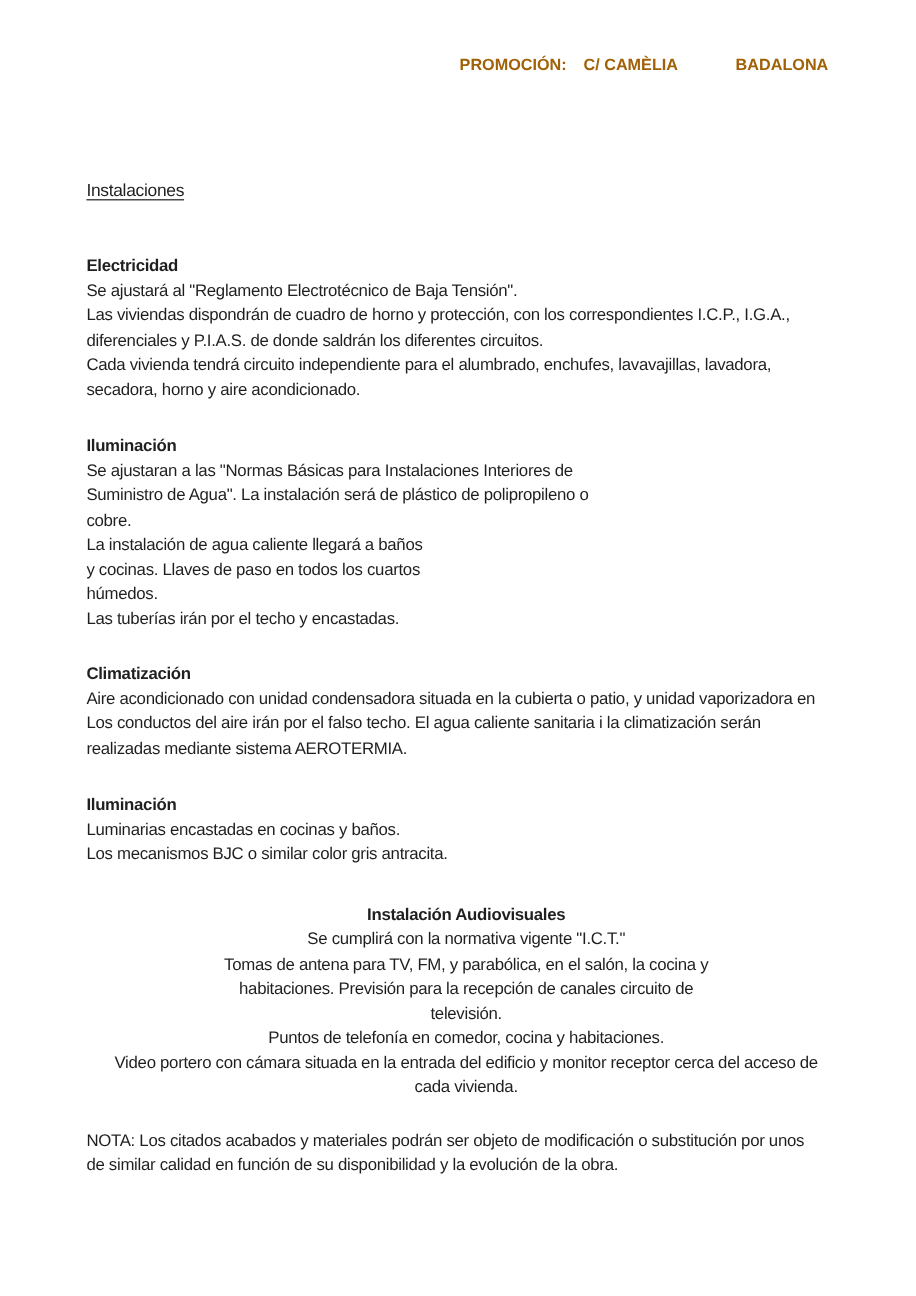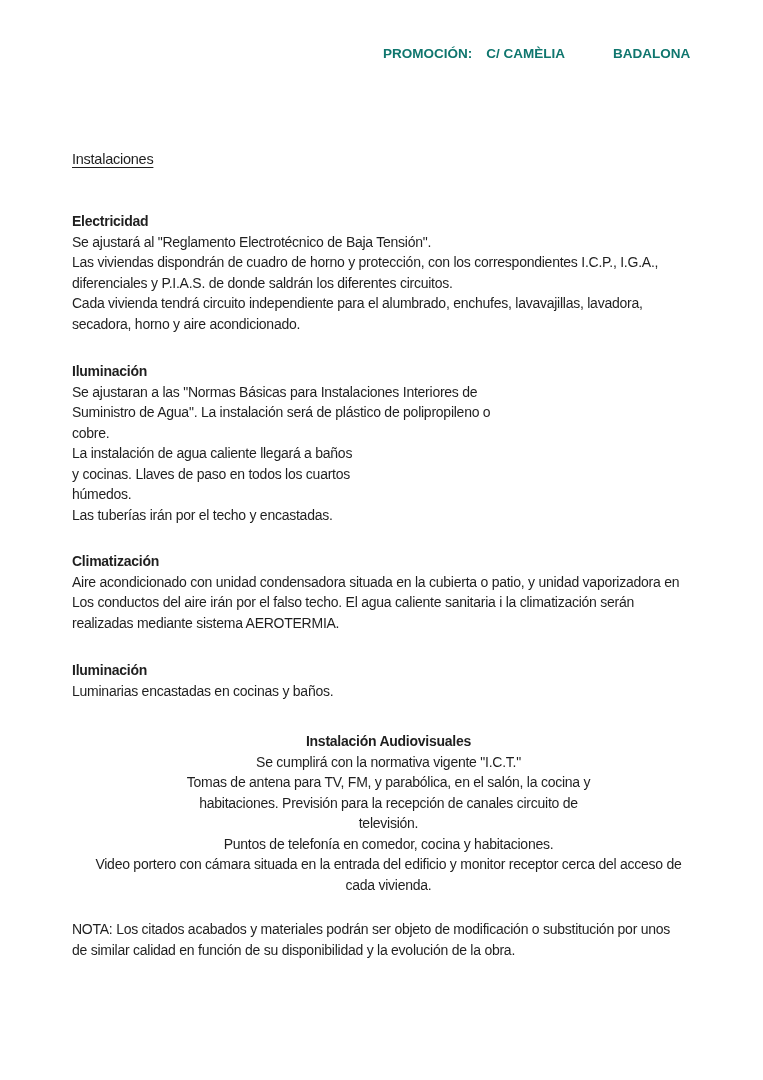--- a/index.html
+++ b/index.html
@@ -24,21 +24,21 @@
     letter-spacing: -0.25px;
   }
   .doc-header {
     margin-top: 44px;
     margin-left: 311px;
     display: flex;
     align-items: baseline;
     white-space: nowrap;
     font-weight: bold;
     font-size: 13.5px;
-    color: #0f766e;
+    color: #a16207;
     letter-spacing: 0;
   }
   .doc-header .street { margin-left: 14px; }
   .doc-header .city   { margin-left: 48px; text-align: right; }
   .title {
     margin-top: 84px;
     font-size: 14.5px;
     text-decoration: underline;
     text-underline-offset: 3px;
   }
@@ -93,20 +93,21 @@
   <section class="sec-climatizacion">
     <div class="heading">Climatización</div>
     <div class="line">Aire acondicionado con unidad condensadora situada en la cubierta o patio, y unidad vaporizadora en</div>
     <div class="line">Los conductos del aire irán por el falso techo. El agua caliente sanitaria i la climatización serán</div>
     <div class="line">realizadas mediante sistema AEROTERMIA.</div>
   </section>
 
   <section class="sec-iluminacion">
     <div class="heading">Iluminación</div>
     <div class="line">Luminarias encastadas en cocinas y baños.</div>
+    <div class="line">Los mecanismos BJC o similar color gris antracita.</div>
   </section>
 
   <section class="sec-audiovisuales">
     <div class="heading">Instalación Audiovisuales</div>
     <div class="line">Se cumplirá con la normativa vigente "I.C.T."</div>
     <div class="line">Tomas de antena para TV, FM, y parabólica, en el salón, la cocina y</div>
     <div class="line">habitaciones. Previsión para la recepción de canales circuito de</div>
     <div class="line">televisión.</div>
     <div class="line">Puntos de telefonía en comedor, cocina y habitaciones.</div>
     <div class="line">Video portero con cámara situada en la entrada del edificio y monitor receptor cerca del acceso de</div>

